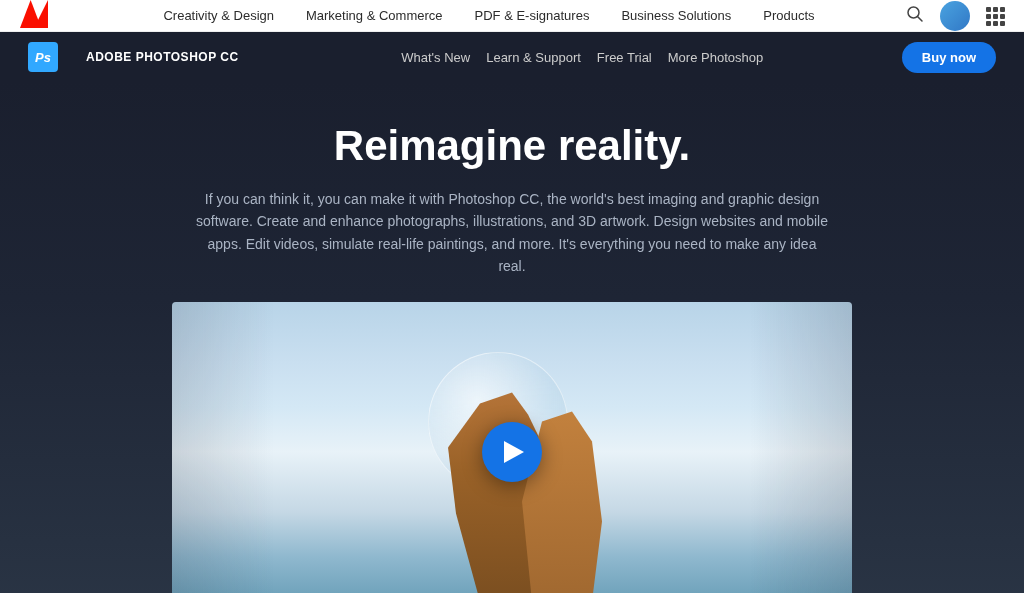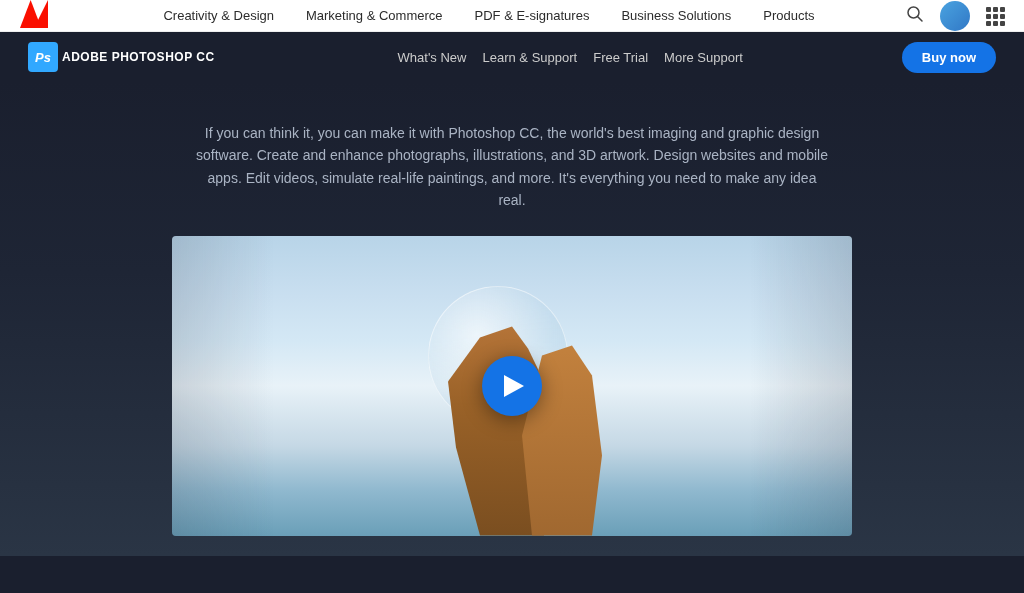--- a/index.html
+++ b/index.html
@@ -66,21 +66,21 @@
       background: #1a1f2e;
       height: 50px;
       display: flex;
       align-items: center;
       padding: 0 28px;
       gap: 0;
     }
     .ps-logo-container {
       display: flex;
       align-items: center;
-      gap: 4px;
+      gap: 28px;
       margin-right: 24px;
     }
     .ps-icon {
       width: 30px;
       height: 30px;
       background: #31a8ff;
       border-radius: 4px;
       display: flex;
       align-items: center;
       justify-content: center;
@@ -278,27 +278,28 @@
 <nav id="product-nav">
   <div class="ps-logo-container">
     <div class="ps-icon">Ps</div>
     <span class="ps-title">ADOBE PHOTOSHOP CC</span>
   </div>
 
   <div class="product-nav-links">
     <a>What's New</a>
     <a>Learn &amp; Support</a>
     <a>Free Trial</a>
-    <a>More Support</a>
+    <a>More Photoshop</a>
   </div>
 
   <button class="buy-btn">Buy now</button>
 </nav>
 
 <section id="hero">
+  <h1 class="hero-title">Reimagine reality.</h1>
   <p class="hero-subtitle">If you can think it, you can make it with Photoshop CC, the world's best imaging and graphic design software. Create and enhance photographs, illustrations, and 3D artwork. Design websites and mobile apps. Edit videos, simulate real-life paintings, and more. It's everything you need to make any idea real.</p>
 
   <div id="video-container">
     <div class="video-bg">
 
       <div class="sphere"></div>
 
       <div class="person-arm"></div>
       <div class="right-arm"></div>
     </div>

